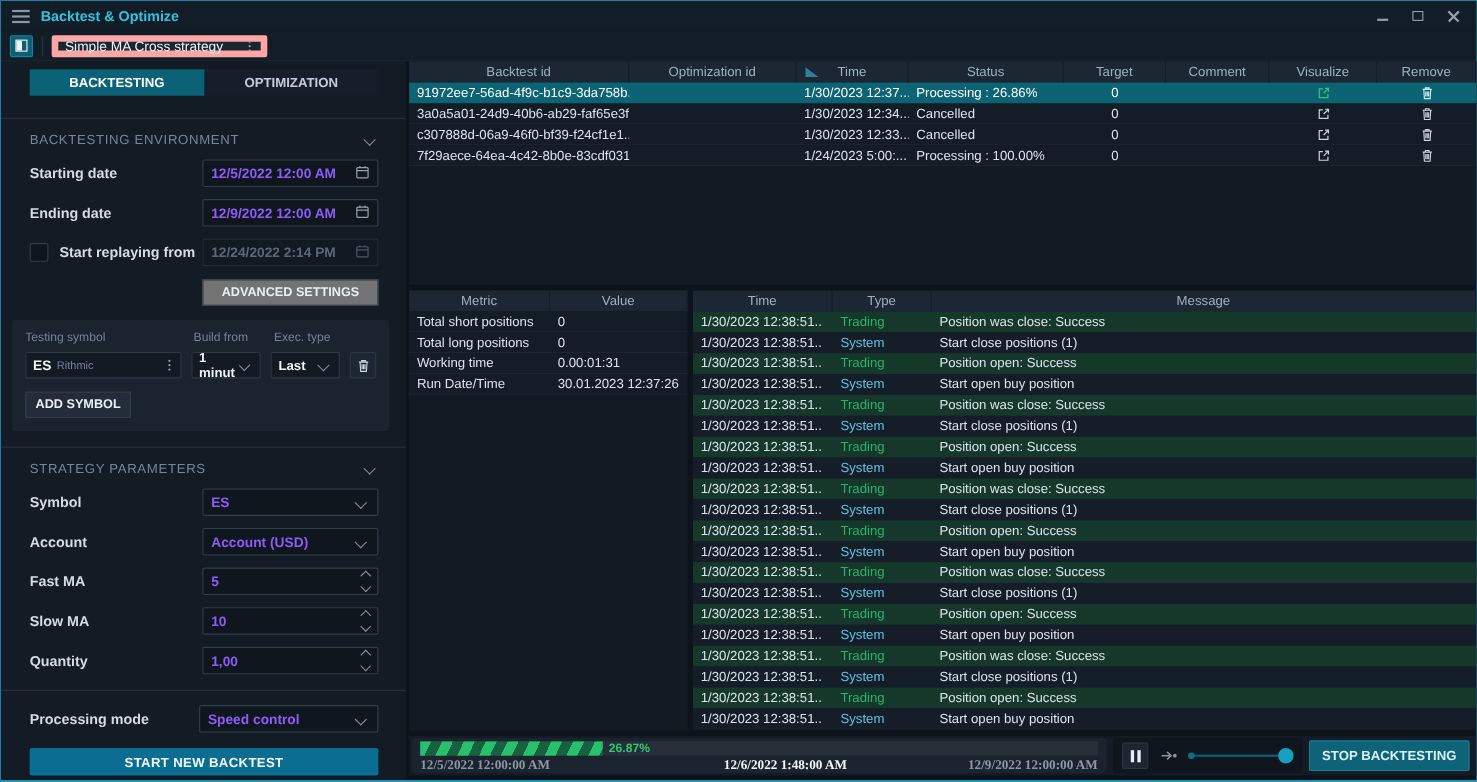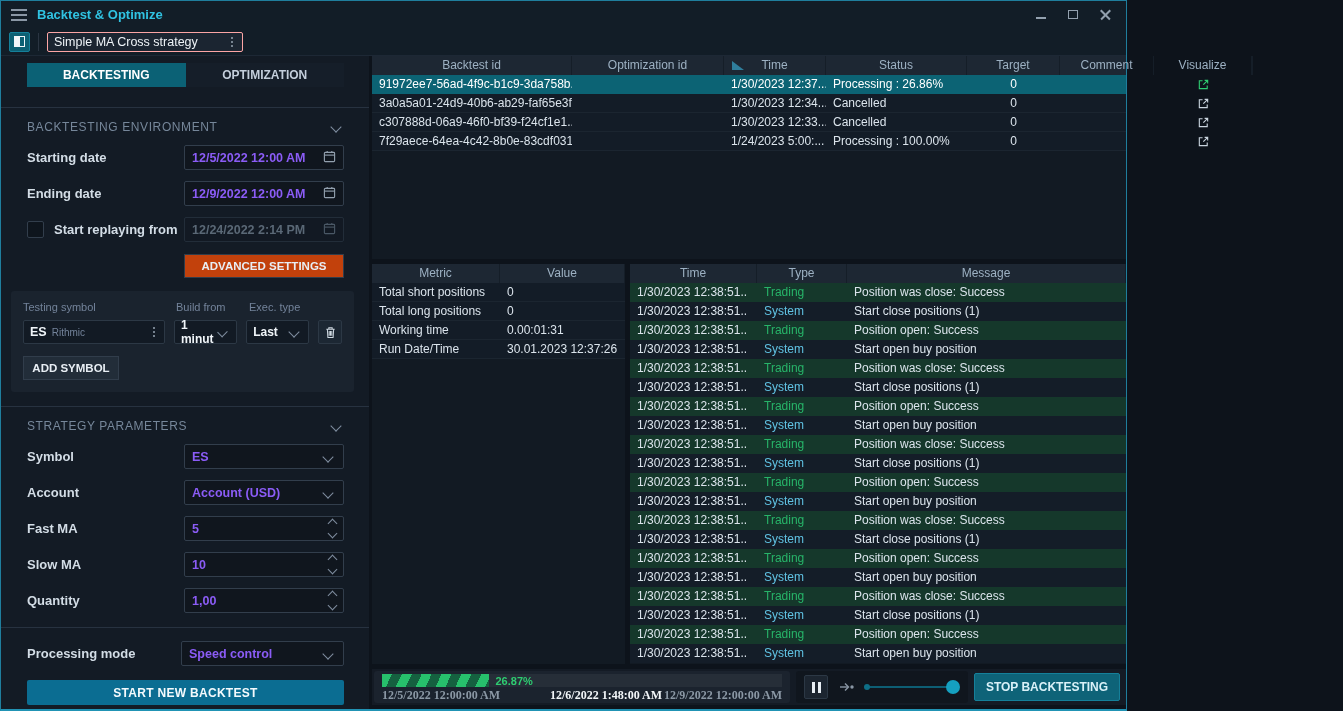--- a/index.html
+++ b/index.html
@@ -1,18 +1,18 @@
 <!DOCTYPE html>
 <html><head>
 <meta charset="utf-8">
 <style>
   * { margin:0; padding:0; box-sizing:border-box; }
   html,body { width:1343px; height:711px; }
   body { font-family:"Liberation Sans", sans-serif; background:#0d131b; overflow:hidden; }
-  .window { width:1127px; height:711px; border:1px solid #1f7e9d; border-bottom:2px solid #2193b4; background:#10171f; display:flex; flex-direction:column; }
+  .window { width:1343px; height:711px; border:1px solid #1f7e9d; border-bottom:2px solid #2193b4; background:#10171f; display:flex; flex-direction:column; }
 
   
   .titlebar { height:27px; background:#121d27; display:flex; align-items:center; padding:0 10px; flex:none; }
   .hamburger { width:16px; display:flex; flex-direction:column; gap:3px; margin-right:10px; cursor:pointer; }
   .hamburger i { display:block; height:2px; background:#8a97a5; }
   .app-title { color:#30c3e2; font-size:13px; font-weight:bold; }
   .win-buttons { margin-left:auto; display:flex; gap:10px; align-items:center; }
   .win-btn { width:22px; height:18px; display:flex; align-items:center; justify-content:center; color:#93a1af; cursor:pointer; }
   .icon-min { width:10px; height:2px; background:#93a1af; margin-top:6px; }
   .icon-max { width:10px; height:9px; border:1.5px solid #93a1af; }
@@ -20,21 +20,21 @@
   .icon-close i { position:absolute; left:-1px; top:5px; width:13px; height:1.5px; background:#93a1af; }
   .icon-close i:first-child { transform:rotate(45deg); }
   .icon-close i:last-child { transform:rotate(-45deg); }
 
   
   .toolbar { height:28px; background:#121d27; border-bottom:1px solid #1d2835; display:flex; align-items:center; padding:0 8px; flex:none; }
   .panel-toggle { width:21px; height:20px; background:#0d6073; border:1px solid #15809a; border-radius:2px; display:flex; align-items:center; justify-content:center; cursor:pointer; }
   .pt-icon { width:11px; height:11px; border:1.5px solid #f2f6f9; display:flex; }
   .pt-icon i { width:50%; background:#f2f6f9; }
   .tb-divider { width:1px; height:18px; background:#2a3542; margin:0 8px; }
-  .strategy-select { width:196px; height:20px; background:#1b2531; border:1px solid #fca5a5; border-radius:2px; display:flex; align-items:center; padding:0 6px; cursor:pointer; }
+  .strategy-select { width:196px; height:20px; background:#1b2531; border:6px solid #fca5a5; border-radius:2px; display:flex; align-items:center; padding:0 6px; cursor:pointer; }
   .strategy-select span.name { color:#eef3f7; font-size:12.5px; }
   .kebab { margin-left:auto; display:flex; flex-direction:column; gap:2px; padding:0 3px; }
   .kebab i { width:2px; height:2px; border-radius:50%; background:#97a5b2; }
 
   
   .main { flex:1; display:flex; min-height:0; }
   .sidebar { width:370px; flex:none; background:#131b25; border-right:2px solid #0d131b; display:flex; flex-direction:column; font-size:13px; }
   .content { flex:1; min-width:0; display:flex; flex-direction:column; background:#0d131b; padding-left:1px; }
 
   
@@ -50,21 +50,21 @@
   .frow { display:flex; align-items:center; justify-content:space-between; margin-top:11px; }
   .frow .lbl { color:#d3dde6; font-size:13px; font-weight:bold; }
   .field { width:160px; height:25px; background:#10161e; border:1px solid #323e4c; border-radius:2px; display:flex; align-items:center; padding:0 7px; cursor:pointer; }
   .field .val { color:#8b5cf6; font-size:12.5px; font-weight:bold; }
   .field .ficon { margin-left:auto; }
   .field.disabled { border-color:#222d39; background:#121923; }
   .field.disabled .val { color:#5a6876; }
   .checkrow { display:flex; align-items:center; gap:10px; }
   .checkbox { width:17px; height:17px; background:#0e151d; border:1px solid #323e4c; border-radius:2px; cursor:pointer; }
   .btn { display:flex; align-items:center; justify-content:center; cursor:pointer; font-weight:bold; }
-  .btn.dark { background:#c2410c; border:1px solid #313d4b; color:#e8eef4; font-size:11.5px; }
+  .btn.dark { background:#737373; border:1px solid #313d4b; color:#e8eef4; font-size:11.5px; }
   .adv-btn { width:160px; height:24px; margin-left:auto; margin-top:12px; }
   .symbol-card { margin:13px 15px 0 10px; background:#1a232e; border-radius:3px; padding:10px 12px 12px 12px; }
   .sc-labels { display:flex; color:#73839a; font-size:11px; }
   .sc-labels .l1 { width:153px; }
   .sc-labels .l2 { width:73px; }
   .sc-row { display:flex; align-items:center; margin-top:7px; gap:9px; }
   .sym-field { width:144px; height:24px; background:#121a24; border:1px solid #2c3845; border-radius:2px; display:flex; align-items:center; padding:0 6px; cursor:pointer; }
   .sym-field .sym { color:#f0f5f9; font-size:12.5px; font-weight:bold; }
   .sym-field .prov { color:#73839a; font-size:10px; margin-left:5px; }
   .mini-select { height:24px; background:#121a24; border:1px solid #2c3845; border-radius:2px; display:flex; align-items:center; padding:0 6px; cursor:pointer; }

